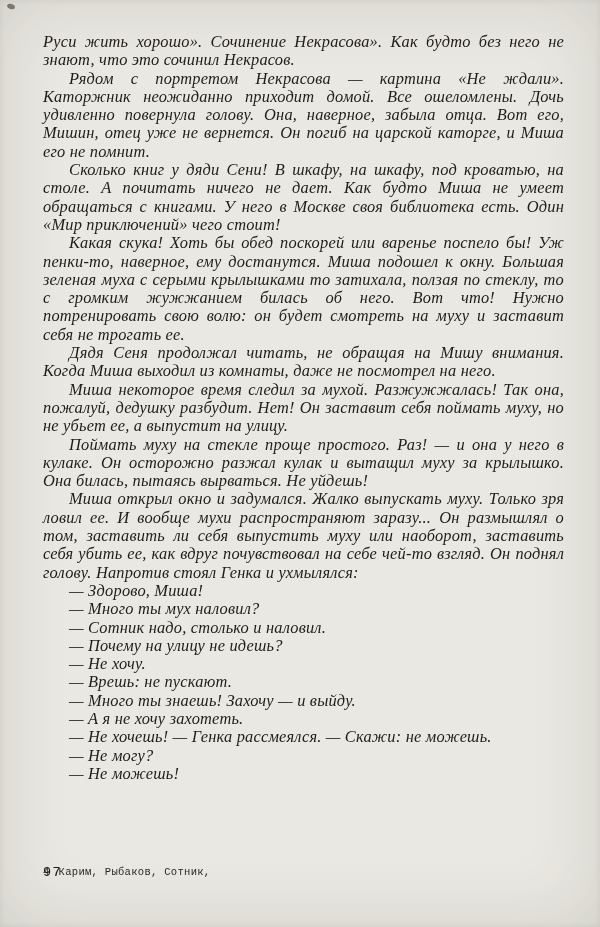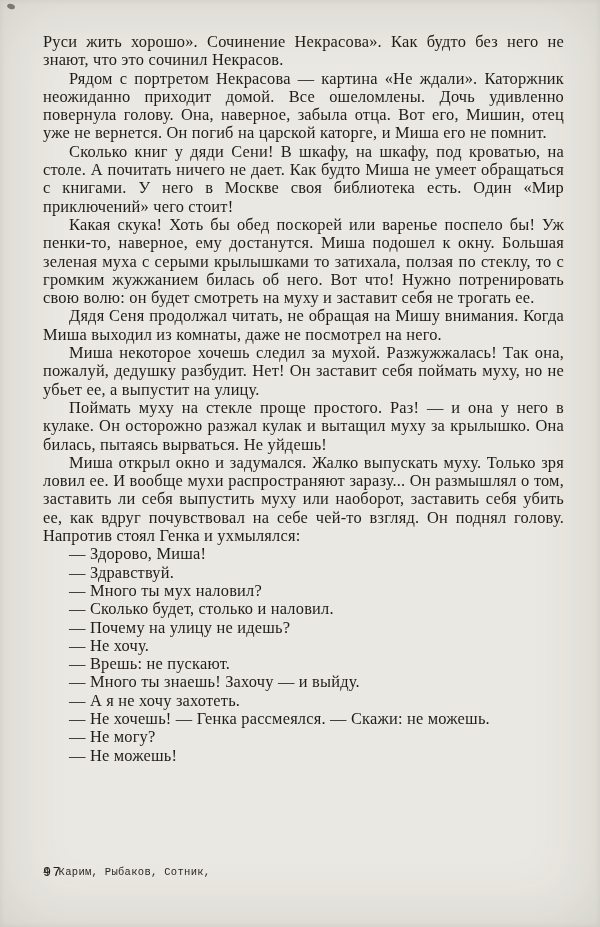--- a/index.html
+++ b/index.html
@@ -41,20 +41,21 @@
     color: #201d18;
     font-family: "Liberation Serif", "DejaVu Serif", serif;
     font-size: 16.4px;
     line-height: 18.3px;
     letter-spacing: 0.2px;
     text-align: justify;
   }
   .para {
     margin: 0;
     text-indent: 26px;
+    font-style: italic;
   }
   .para.cont {
     text-indent: 0;
   }
   .footer {
     position: absolute;
     left: 43px;
     top: 866px;
     width: 521px;
     color: #2c2922;
@@ -89,27 +90,26 @@
 
 <div class="page">
   <div class="speck"></div>
 
   <div class="text-block">
     <p class="para cont">Руси жить хорошо». Сочинение Некрасова». Как будто без него не знают, что это сочинил Некрасов.</p>
     <p class="para">Рядом с портретом Некрасова — картина «Не ждали». Каторжник неожиданно приходит домой. Все ошеломлены. Дочь удивленно повернула голову. Она, наверное, забыла отца. Вот его, Мишин, отец уже не вернется. Он погиб на царской каторге, и Миша его не помнит.</p>
     <p class="para">Сколько книг у дяди Сени! В шкафу, на шкафу, под кроватью, на столе. А почитать ничего не дает. Как будто Миша не умеет обращаться с книгами. У него в Москве своя библиотека есть. Один «Мир приключений» чего стоит!</p>
     <p class="para">Какая скука! Хоть бы обед поскорей или варенье поспело бы! Уж пенки-то, наверное, ему достанутся. Миша подошел к окну. Большая зеленая муха с серыми крылышками то затихала, ползая по стеклу, то с громким жужжанием билась об него. Вот что! Нужно потренировать свою волю: он будет смотреть на муху и заставит себя не трогать ее.</p>
     <p class="para">Дядя Сеня продолжал читать, не обращая на Мишу внимания. Когда Миша выходил из комнаты, даже не посмотрел на него.</p>
-    <p class="para">Миша некоторое хочешь следил за мухой. Разжужжалась! Так она, пожалуй, дедушку разбудит. Нет! Он заставит себя поймать муху, но не убьет ее, а выпустит на улицу.</p>
+    <p class="para">Миша некоторое время следил за мухой. Разжужжалась! Так она, пожалуй, дедушку разбудит. Нет! Он заставит себя поймать муху, но не убьет ее, а выпустит на улицу.</p>
     <p class="para">Поймать муху на стекле проще простого. Раз! — и она у него в кулаке. Он осторожно разжал кулак и вытащил муху за крылышко. Она билась, пытаясь вырваться. Не уйдешь!</p>
     <p class="para">Миша открыл окно и задумался. Жалко выпускать муху. Только зря ловил ее. И вообще мухи распространяют заразу... Он размышлял о том, заставить ли себя выпустить муху или наоборот, заставить себя убить ее, как вдруг почувствовал на себе чей-то взгляд. Он поднял голову. Напротив стоял Генка и ухмылялся:</p>
     <p class="para">— Здорово, Миша!</p>
-    <p class="para">— Здравствуй.</p>
     <p class="para">— Много ты мух наловил?</p>
-    <p class="para">— Сколько будет, столько и наловил.</p>
+    <p class="para">— Сотник надо, столько и наловил.</p>
     <p class="para">— Почему на улицу не идешь?</p>
     <p class="para">— Не хочу.</p>
     <p class="para">— Врешь: не пускают.</p>
     <p class="para">— Много ты знаешь! Захочу — и выйду.</p>
     <p class="para">— А я не хочу захотеть.</p>
     <p class="para">— Не хочешь! — Генка рассмеялся. — Скажи: не можешь.</p>
     <p class="para">— Не могу?</p>
     <p class="para">— Не можешь!</p>
   </div>
 

